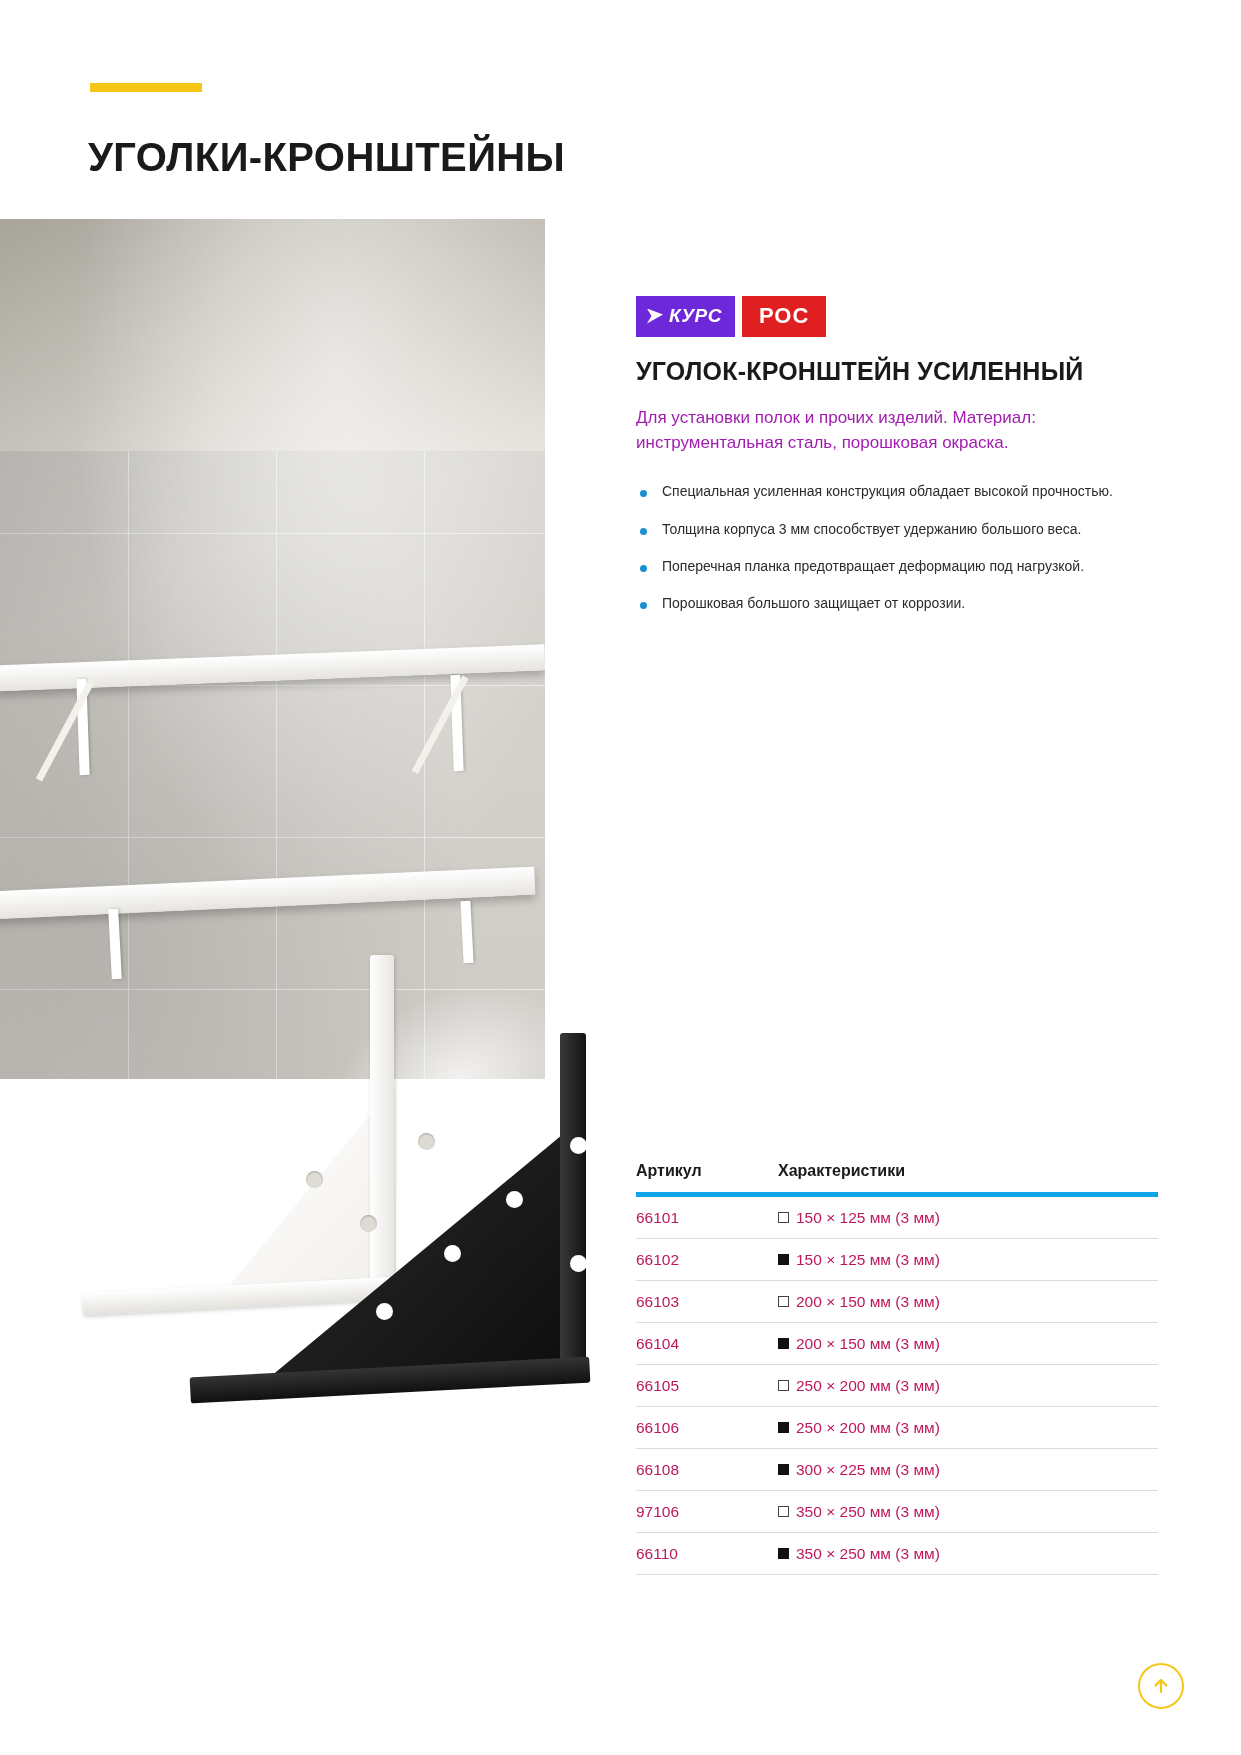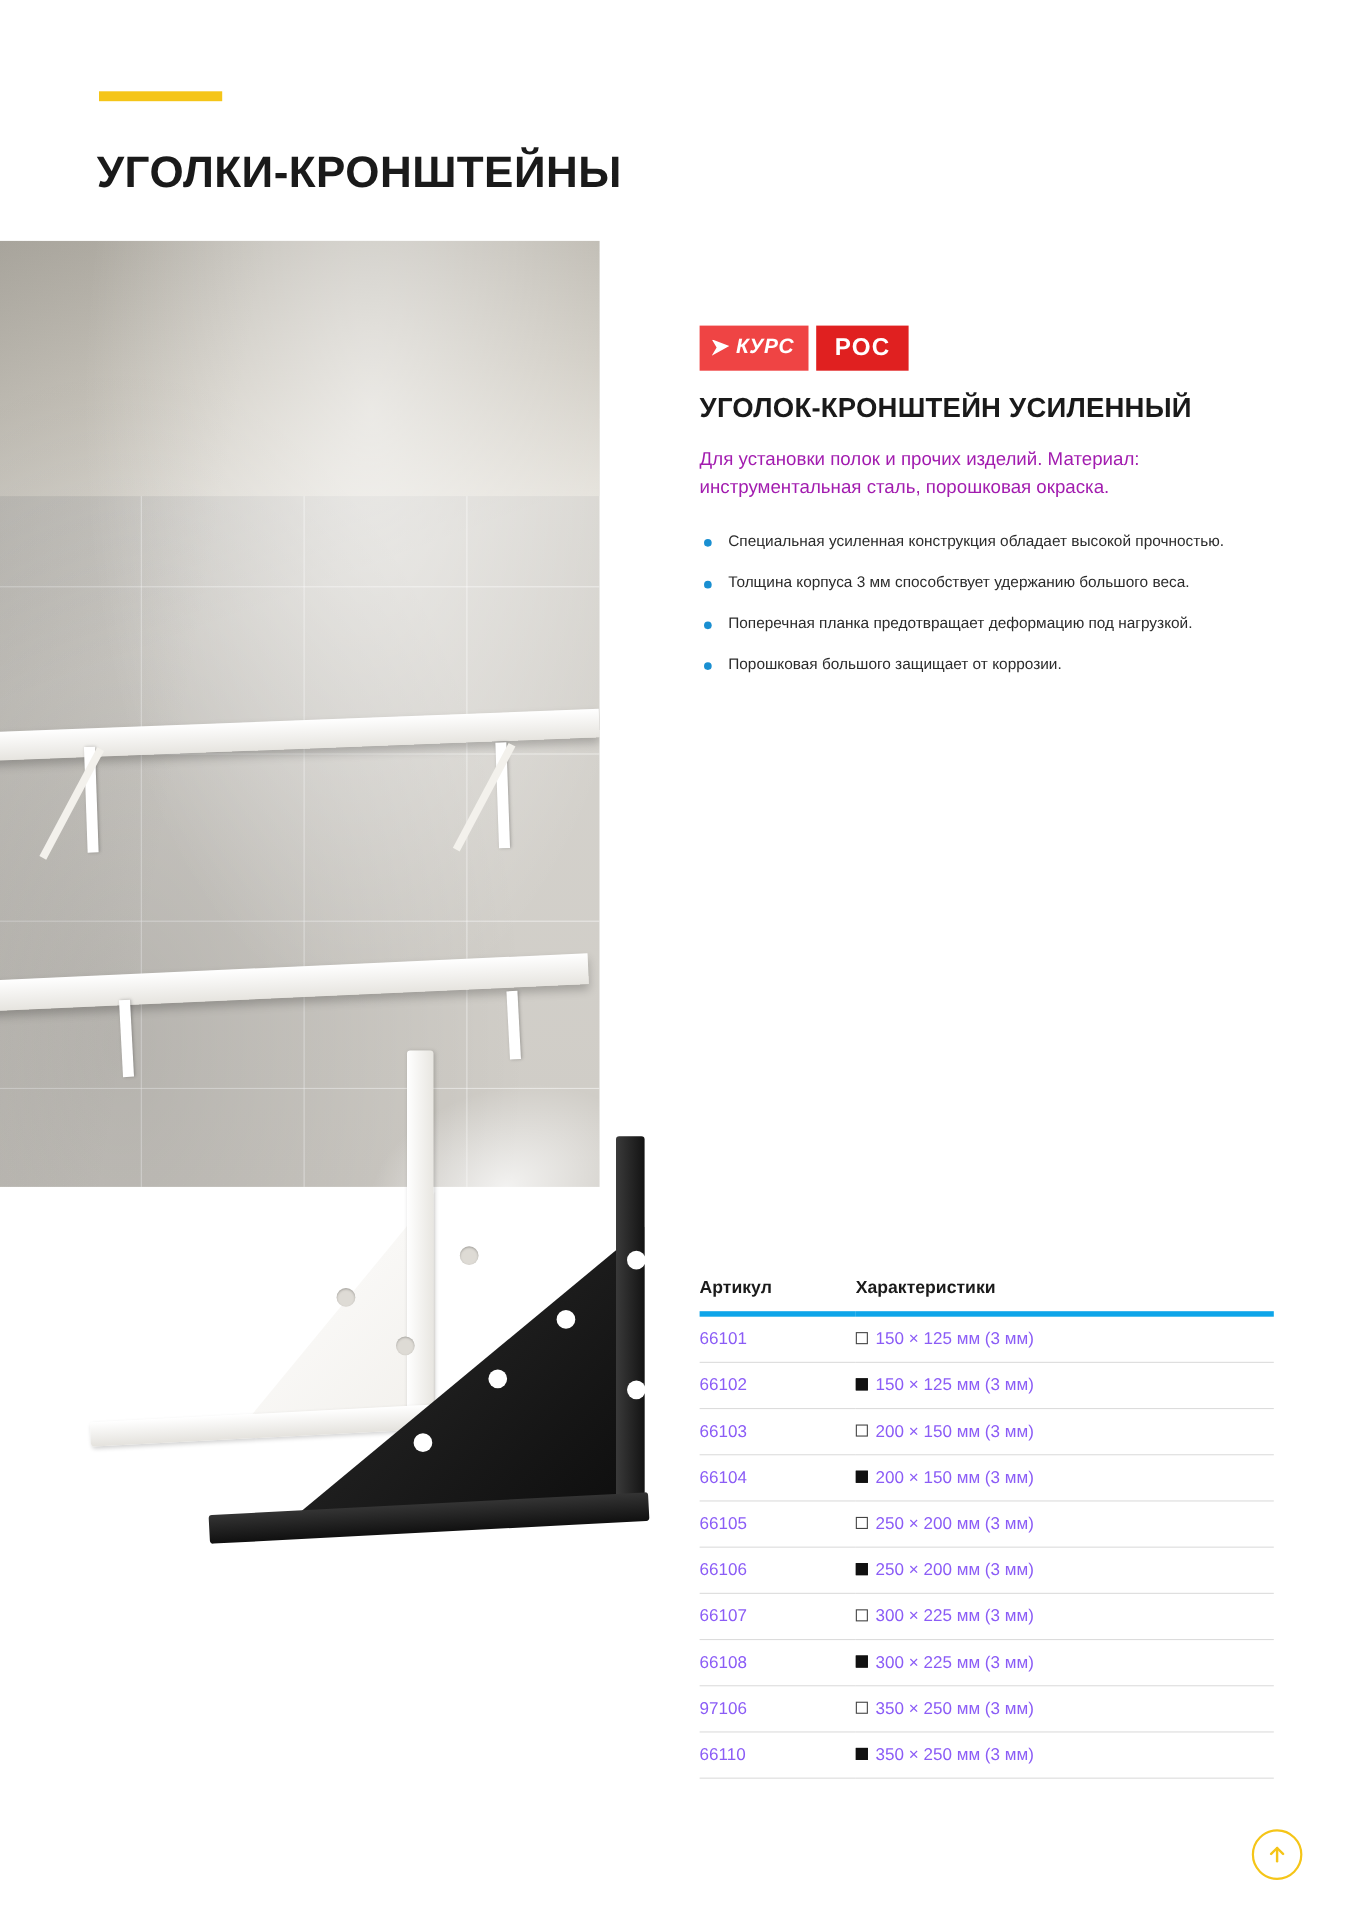--- a/index.html
+++ b/index.html
@@ -164,21 +164,21 @@
     top: 296px;
     width: 500px;
   }
   .logos {
     display: flex;
     align-items: stretch;
     gap: 7px;
     margin-bottom: 20px;
   }
   .logo-kurs {
-    background: #ef4444;
+    background: #6d28d9;
     color: #ffffff;
     padding: 7px 13px 8px 11px;
     display: flex;
     align-items: center;
     gap: 6px;
   }
   .logo-kurs .flag {
     display: inline-block;
     width: 16px; height: 15px;
     background: #ffffff;
@@ -253,21 +253,21 @@
     font-size: 16px;
     font-weight: bold;
     padding: 0 0 12px 0;
     color: #1a1a1a;
     border-bottom: 5px solid #0ea5e9;
   }
   .spec-table th.col-art { width: 142px; }
   .spec-table td {
     padding: 12px 0 11px 0;
     border-bottom: 1px solid #dcdcdc;
-    color: #8b5cf6;
+    color: #be185d;
     white-space: nowrap;
     margin-top: 17px;
   }
   .spec-table td.col-art { font-weight: normal; }
   .swatch {
     display: inline-block;
     width: 11px;
     height: 11px;
     margin-right: 7px;
     vertical-align: baseline;
@@ -385,24 +385,20 @@
     </tr>
     <tr>
       <td class="col-art">66105</td>
       <td><span class="swatch white"></span><span>250 × 200 мм (3 мм)</span></td>
     </tr>
     <tr>
       <td class="col-art">66106</td>
       <td><span class="swatch black"></span><span>250 × 200 мм (3 мм)</span></td>
     </tr>
     <tr>
-      <td class="col-art">66107</td>
-      <td><span class="swatch white"></span><span>300 × 225 мм (3 мм)</span></td>
-    </tr>
-    <tr>
       <td class="col-art">66108</td>
       <td><span class="swatch black"></span><span>300 × 225 мм (3 мм)</span></td>
     </tr>
     <tr>
       <td class="col-art">97106</td>
       <td><span class="swatch white"></span><span>350 × 250 мм (3 мм)</span></td>
     </tr>
     <tr>
       <td class="col-art">66110</td>
       <td><span class="swatch black"></span><span>350 × 250 мм (3 мм)</span></td>

